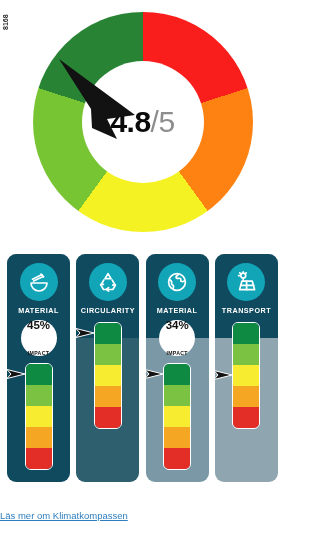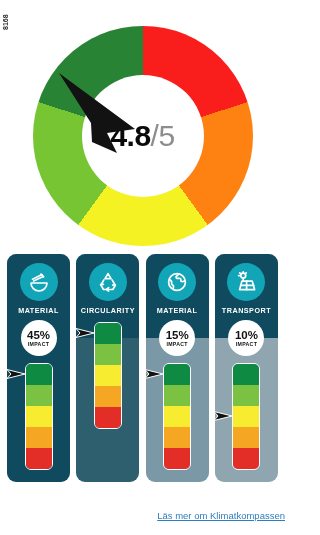--- a/index.html
+++ b/index.html
@@ -18,21 +18,21 @@
     letter-spacing:0px;
     transform:rotate(-90deg);
     transform-origin:left top;
     white-space:nowrap;
     line-height:9px;
     margin-top:26px;
   }
 
   
   .gauge-wrap{
-    position:absolute;left:0;top:16px;width:285px;height:240px;
+    position:absolute;left:0;top:2px;width:285px;height:240px;
   }
   .donut{
     position:absolute;left:50%;top:50%;
     width:220px;height:220px;margin-left:-110px;margin-top:-110px;
     border-radius:50%;
   }
   .donut-hole{
     position:absolute;left:50%;top:50%;
     width:122px;height:122px;margin-left:-61px;margin-top:-61px;
     background:#ffffff;border-radius:50%;
@@ -84,21 +84,21 @@
   .card-title{
     margin-top:5px;
     font-size:7.2px;font-weight:700;color:#ffffff;
     letter-spacing:0.5px;text-align:center;
     white-space:nowrap;
   }
   .impact-badge{
     margin-top:5px;
     width:36px;height:36px;border-radius:50%;
     background:#ffffff;
-    display:flex;flex-direction:column;align-items:center;justify-content:center;
+    display:flex;flex-direction:column;align-items:center;justify-content:space-between;
     flex:none;
   }
   .impact-pct{font-size:11.5px;font-weight:700;color:#111;line-height:11px;}
   .impact-lbl{font-size:5.2px;font-weight:700;color:#111;letter-spacing:0.3px;line-height:6px;}
 
   .bar-zone{
     position:relative;width:100%;flex:1;
     display:flex;align-items:flex-start;justify-content:center;
     margin-top:7px;
   }
@@ -115,21 +115,21 @@
   .marker{
     position:absolute;
     left:-16px;
     width:20px;height:14px;
     pointer-events:none;
   }
 
   
   .footer{
     position:absolute;left:0;top:505px;width:285px;
-    text-align:right;
+    text-align:left;
   }
   .footer a{
     font-size:9.5px;color:#2E7DBE;text-decoration:underline;
     font-family:"Liberation Sans", sans-serif;
   }
 </style>
 </head>
 <body>
 
 <div class="corner-id">8168</div>
@@ -214,21 +214,21 @@
       <div class="card-inner">
         <div class="icon-circle">
           <svg width="24" height="24" viewBox="0 0 24 24">
             <circle stroke="#ffffff" fill="none" stroke-width="1.7" stroke-linecap="round" stroke-linejoin="round" cx="12" cy="12" r="8.4"></circle>
             <path stroke="#ffffff" fill="none" stroke-width="1.7" stroke-linecap="round" stroke-linejoin="round" d="M4.4 9.5c1.6.9 2.6 2.2 2.2 3.6-.3 1.3.6 1.6 1.4 2.2.8.6.6 2 .2 3.2"></path>
             <path stroke="#ffffff" fill="none" stroke-width="1.7" stroke-linecap="round" stroke-linejoin="round" d="M13.6 3.9c-.4 1.2-1.7 1.6-2.4 2.6-.6 1 .4 1.9 1.5 1.9s2.2-.6 2.9.3c.6.9-.3 2 .5 2.6.8.6 2.2.2 3.3-.4"></path>
           </svg>
         </div>
         <div class="card-title">MATERIAL</div>
         <div class="impact-badge">
-          <div class="impact-pct">15%</div>
+          <div class="impact-pct">34%</div>
           <div class="impact-lbl">IMPACT</div>
         </div>
         <div class="bar-zone">
           <div class="bar">
             <div class="band" style="background: rgb(14, 138, 67);"></div>
             <div class="band" style="background: rgb(124, 194, 66);"></div>
             <div class="band" style="background: rgb(247, 236, 48);"></div>
             <div class="band" style="background: rgb(245, 166, 35);"></div>
             <div class="band" style="background: rgb(227, 45, 39);"></div>
           </div>
@@ -245,24 +245,20 @@
         <div class="icon-circle">
           <svg width="24" height="24" viewBox="0 0 24 24">
             <path stroke="#ffffff" fill="none" stroke-width="1.7" stroke-linecap="round" stroke-linejoin="round" d="M7.9 11.2h10.4l2.3 8.4H5.6z"></path>
             <path stroke="#ffffff" fill="none" stroke-width="1.7" stroke-linecap="round" stroke-linejoin="round" d="M6.7 15.4h13.1"></path>
             <path stroke="#ffffff" fill="none" stroke-width="1.7" stroke-linecap="round" stroke-linejoin="round" d="M12.6 11.2v8.4"></path>
             <circle stroke="#ffffff" fill="none" stroke-width="1.7" stroke-linecap="round" stroke-linejoin="round" cx="9.2" cy="5.6" r="2.5"></circle>
             <path stroke="#ffffff" fill="none" stroke-width="1.7" stroke-linecap="round" stroke-linejoin="round" d="M9.2 1.8v.9M5.5 5.6h-.9M9.2 9.4v.9M12.2 2.8l-.6.6M5.7 2.8l.6.6"></path>
           </svg>
         </div>
         <div class="card-title">TRANSPORT</div>
-        <div class="impact-badge">
-          <div class="impact-pct">10%</div>
-          <div class="impact-lbl">IMPACT</div>
-        </div>
         <div class="bar-zone">
           <div class="bar">
             <div class="band" style="background: rgb(14, 138, 67);"></div>
             <div class="band" style="background: rgb(124, 194, 66);"></div>
             <div class="band" style="background: rgb(247, 236, 48);"></div>
             <div class="band" style="background: rgb(245, 166, 35);"></div>
             <div class="band" style="background: rgb(227, 45, 39);"></div>
           </div>
           <div class="marker" style="top: 45.5px; left: -1.5px;"><svg width="20" height="14" viewBox="0 0 20 14">
               <polygon points="1,2.5 19,7 1,11.5 5,7" fill="#121212" stroke="#ffffff" stroke-width="1"></polygon>

